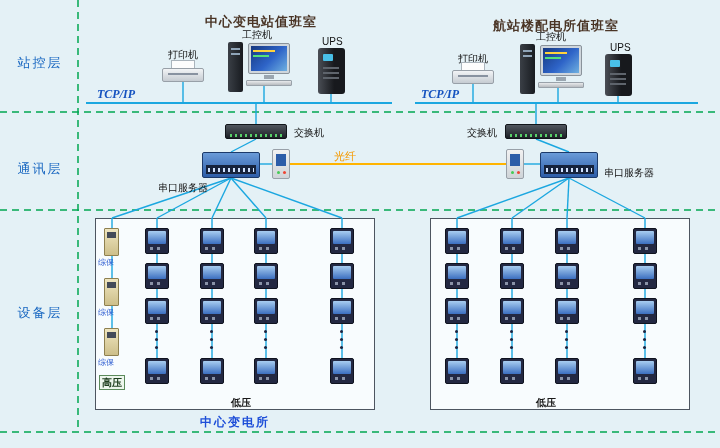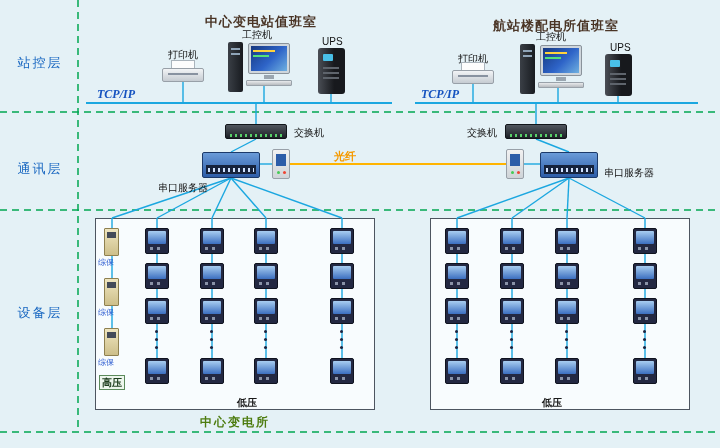--- a/index.html
+++ b/index.html
@@ -4,24 +4,24 @@
 <style>
   *{margin:0;padding:0;box-sizing:border-box}
   body{font-family:"Liberation Sans",sans-serif}
   .canvas{position:relative;width:720px;height:448px;background:#e4f1f6;overflow:hidden}
   .canvas svg{position:absolute;left:0;top:0;z-index:1}
   .panel{position:absolute;z-index:0;background:#f8fcfe;border:1px solid #4d5560}
   .lbl{position:absolute;z-index:2;font-size:10px;color:#111;white-space:nowrap}
   .layer-label{position:absolute;z-index:2;left:6px;width:68px;text-align:center;font-size:13px;font-weight:normal;color:#1766c0;letter-spacing:2px}
   .title{position:absolute;z-index:2;font-size:13px;font-weight:bold;color:#4a3526;text-align:center;letter-spacing:1px;white-space:nowrap}
   .tcpip{position:absolute;z-index:2;font-size:12px;font-weight:bold;font-style:italic;color:#1553c0;font-family:"Liberation Serif",serif}
-  .fiber-label{position:absolute;z-index:2;font-size:11px;font-weight:bold;color:#f59a00}
+  .fiber-label{position:absolute;z-index:2;font-size:11px;font-weight:normal;color:#f59a00}
   .hv{position:absolute;z-index:2;font-size:10px;font-weight:bold;color:#1d3d1d;border:1px solid #5b8a5b;background:#edf6ed;padding:0 2px;line-height:13px}
-  .lv{position:absolute;z-index:2;font-size:10px;font-weight:bold;color:#1a1a1a;text-align:right}
-  .caption{position:absolute;z-index:2;font-size:12px;font-weight:bold;color:#4d7c0f;text-align:center;letter-spacing:2px}
+  .lv{position:absolute;z-index:2;font-size:10px;font-weight:bold;color:#1a1a1a;text-align:center}
+  .caption{position:absolute;z-index:2;font-size:12px;font-weight:bold;color:#1d4ed8;text-align:center;letter-spacing:2px}
   
   .printer{position:absolute;z-index:2;width:42px;height:26px}
   .p-paper{position:absolute;left:9px;top:0;width:24px;height:9px;background:#fdfdfd;border:1px solid #aab4bc}
   .p-body{position:absolute;left:0;top:8px;width:42px;height:14px;background:linear-gradient(#f2f4f6,#c6ccd2);border:1px solid #98a0a8;border-radius:2px}
   .p-body::after{content:"";position:absolute;left:5px;top:4px;width:30px;height:2px;background:#8892a0}
   
   .pc{position:absolute;z-index:2;width:66px;height:56px}
   .tower{position:absolute;left:0;top:2px;width:15px;height:50px;background:linear-gradient(90deg,#3a3f46,#181b20);border-radius:2px}
   .tower::before{content:"";position:absolute;left:3px;top:6px;width:9px;height:2px;background:#8fa4b8;box-shadow:0 5px 0 #8fa4b8}
   .mon{position:absolute;left:20px;top:3px;width:42px;height:31px;background:#cfd6dc;border:1px solid #8a939b;border-radius:2px;padding:2px}

